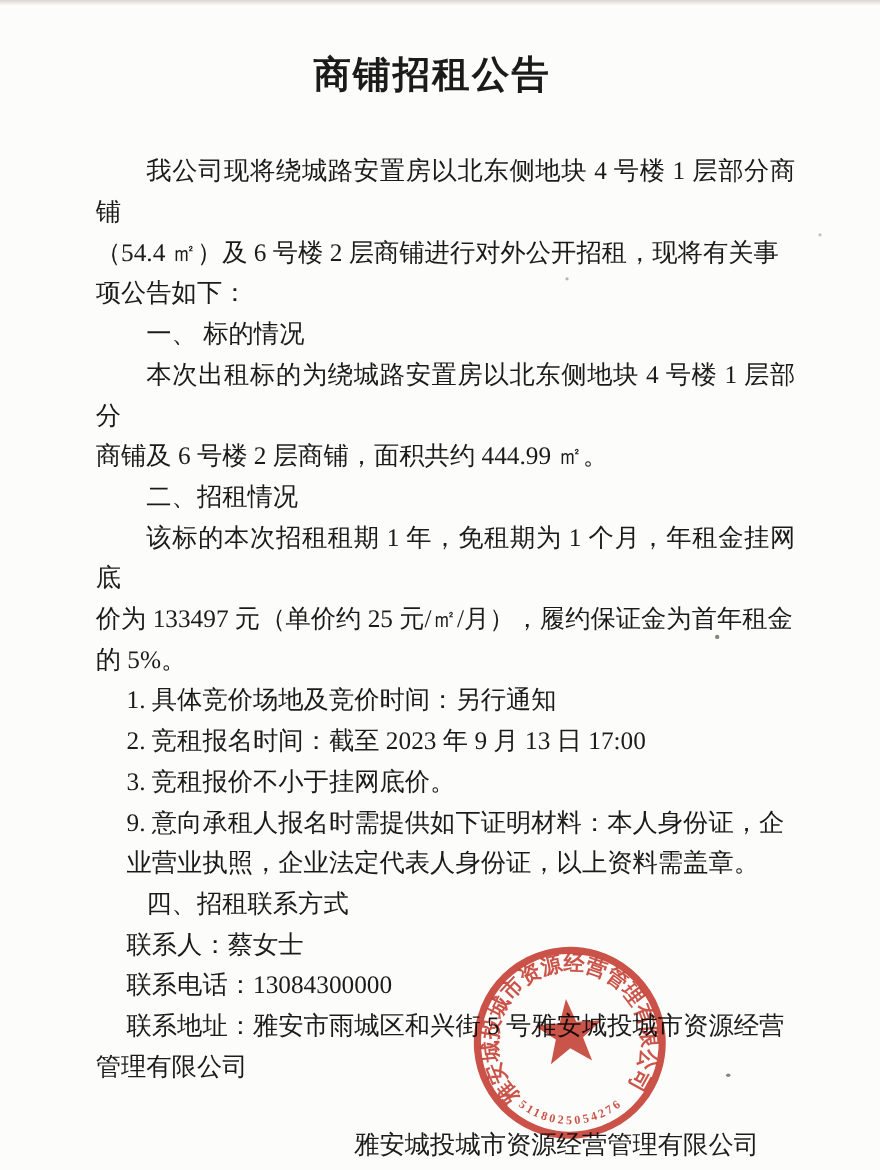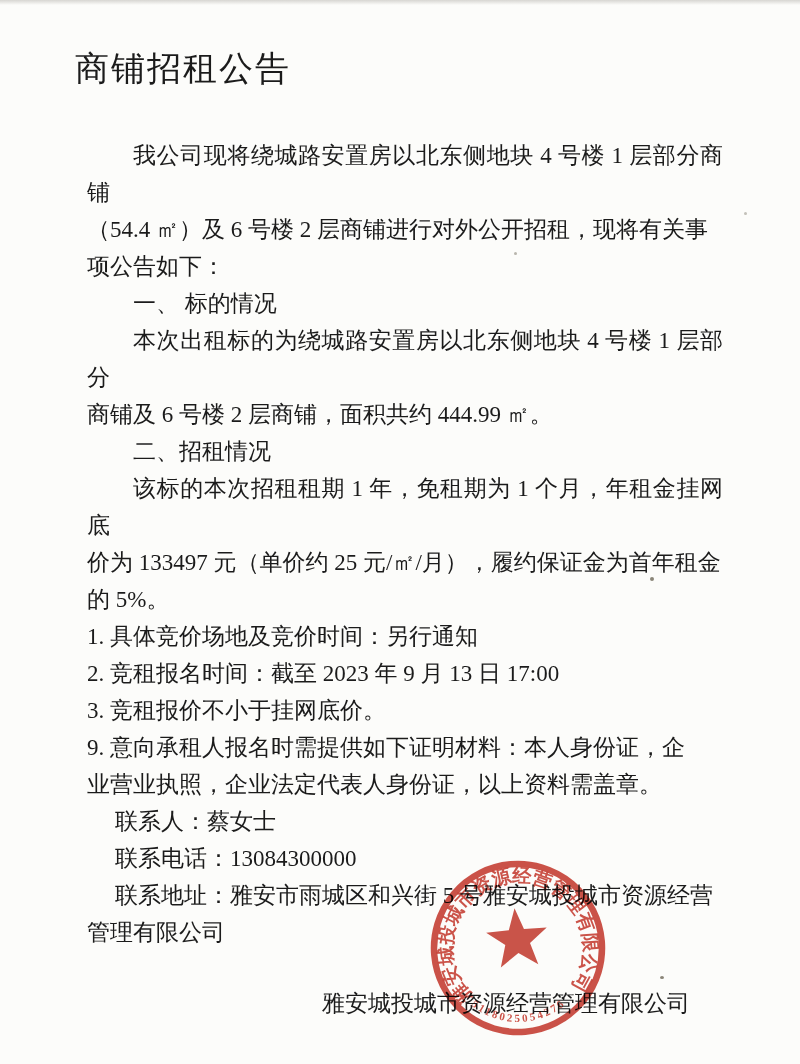--- a/index.html
+++ b/index.html
@@ -16,35 +16,36 @@
   }
   .scan-edge-top{
     position:absolute;left:0;top:0;width:100%;height:5px;
     background:linear-gradient(180deg,rgba(120,115,105,.28),rgba(120,115,105,0));
     pointer-events:none;
   }
   .doc-title{
     margin:0 0 44px;
     position:relative;left:-12px;
     font-size:34px;
-    font-weight:normal;
+    font-weight:bold;
     letter-spacing:2px;
+    text-align:center;
     line-height:48px;
     white-space:pre-line;
   }
   .para{
     margin:0;
     font-size:23px;
     line-height:37px;
     text-align:justify;
     white-space:pre-line;
   }
   .ind2{text-indent:46px;}
   .ind1{text-indent:28px;}
-  .item{}
+  .item{margin-left:28px;}
   .sig-company{
     margin:34px 0 0;
     font-size:23px;line-height:37px;
     text-align:right;
     padding-right:33px;
   }
   .seal{
     position:absolute;
     left:423px;top:853px;
     width:190px;height:190px;
@@ -75,20 +76,21 @@
   <p class="para ind2">该标的本次招租租期 1 年，免租期为 1 个月，年租金挂网底
 价为 133497 元（单价约 25 元/㎡/月），履约保证金为首年租金
 的 5%。</p>
 
   <p class="para item">1. 具体竞价场地及竞价时间：另行通知</p>
   <p class="para item">2. 竞租报名时间：截至 2023 年 9 月 13 日 17:00</p>
   <p class="para item">3. 竞租报价不小于挂网底价。</p>
   <p class="para item">9. 意向承租人报名时需提供如下证明材料：本人身份证，企
 业营业执照，企业法定代表人身份证，以上资料需盖章。</p>
 
+  <p class="para ind2">四、招租联系方式</p>
   <p class="para ind1">联系人：蔡女士</p>
   <p class="para ind1">联系电话：13084300000</p>
   <p class="para ind1">联系地址：雅安市雨城区和兴街 5 号雅安城投城市资源经营
 管理有限公司</p>
 
   <p class="para sig-company">雅安城投城市资源经营管理有限公司</p>
 
   <svg class="seal" viewBox="-95 -95 190 190" aria-hidden="true">
     <defs>
       <path id="sealArcTop" d="M -46.7 46.7 A 66 66 0 1 1 46.7 46.7" fill="none"></path>

